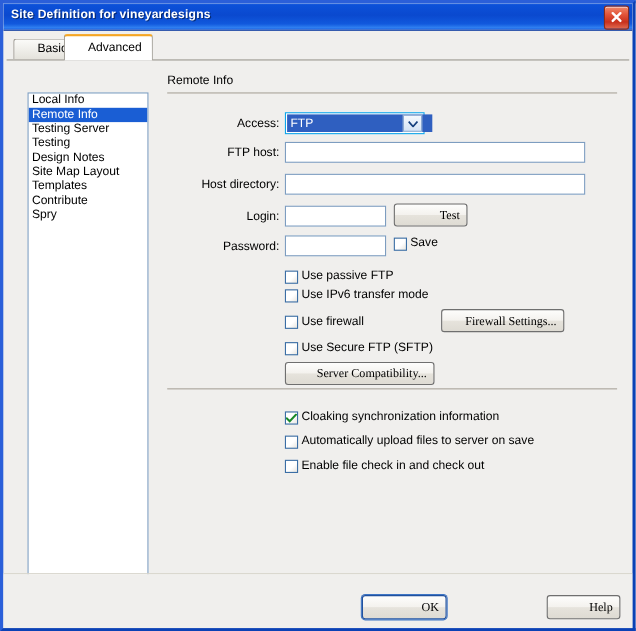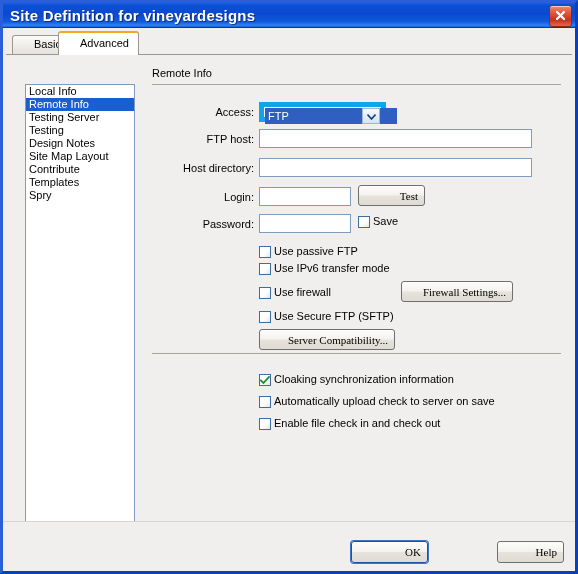--- a/index.html
+++ b/index.html
@@ -36,21 +36,21 @@
        #1c5fe0 0%, #0c50d8 8%, #0a49cf 45%,
        #1159dd 78%, #2f7ff0 92%, #1b63e4 100%);
     border-bottom: 1px solid #08379e;
     box-sizing: border-box;
   }
   #title-text {
     position: absolute;
     left: 7px;
     top: 4px;
     color: #ffffff;
-    font-size: 15px;
+    font-size: 11px;
     font-weight: bold;
     letter-spacing: 0.2px;
     text-shadow: 1px 1px 0 rgba(0,0,0,0.45);
     white-space: nowrap;
   }
   #close-btn {
     position: absolute;
     right: 3px;
     top: 2px;
     width: 21px;
@@ -179,21 +179,21 @@
     height: 19px;
   }
   
   #access-combo {
     position: absolute;
     left: 112px;
     top: 47px;
     width: 127px;
     height: 20px;
     box-sizing: border-box;
-    border: 5px solid #0ea5e9;
+    border: 1px solid #0ea5e9;
     background: #ffffff;
     cursor: pointer;
   }
   #access-value {
     position: absolute;
     left: 1px; top: 1px;
     width: 132px; height: 16px;
     background: #2f5fc0;
     color: #ffffff;
     font-size: 11px;
@@ -308,22 +308,22 @@
   <div id="panel">
 
     <div id="category-label">Category</div>
     <div id="category-list">
       <div class="cat-item" style="margin-top:0;">Local Info</div>
       <div class="cat-item selected">Remote Info</div>
       <div class="cat-item">Testing Server</div>
       <div class="cat-item">Testing</div>
       <div class="cat-item">Design Notes</div>
       <div class="cat-item">Site Map Layout</div>
+      <div class="cat-item">Templates</div>
       <div class="cat-item">Contribute</div>
-      <div class="cat-item">Templates</div>
       <div class="cat-item">Spry</div>
     </div>
 
     <div id="form">
 
       <div id="section-title">Remote Info</div>
       <div id="section-rule"></div>
 
       <div class="row-label" style="left:0px; top:51px; width:107px;">Access:</div>
       <div id="access-combo">
@@ -381,30 +381,30 @@
         <span class="box">
           <svg width="10" height="9" viewBox="0 0 10 9">
             <path d="M0.8 4.4 L3.4 7 L9 1" fill="none" stroke="#1a8a2a" stroke-width="1.8" stroke-linecap="square"></path>
           </svg>
         </span>
         <span class="lab">Cloaking synchronization information</span>
       </div>
 
       <div class="cb" style="left:112px; top:340px;">
         <span class="box"></span>
-        <span class="lab">Automatically upload check to server on save</span>
+        <span class="lab">Automatically upload files to server on save</span>
       </div>
 
       <div class="cb" style="left:112px; top:362px;">
         <span class="box"></span>
         <span class="lab">Enable file check in and check out</span>
       </div>
 
     </div>
   </div>
 
   <div id="footer-rule"></div>
   <div id="footer">
-    <button class="btn default" style="left:348px; top:19px; width:77px; height:22px;">OK</button>
+    <button class="btn default" style="left:326px; top:19px; width:77px; height:22px;">OK</button>
     <button class="btn" style="left:494px; top:19px; width:67px; height:22px;">Help</button>
   </div>
 
 </div>
 
 </body></html>

